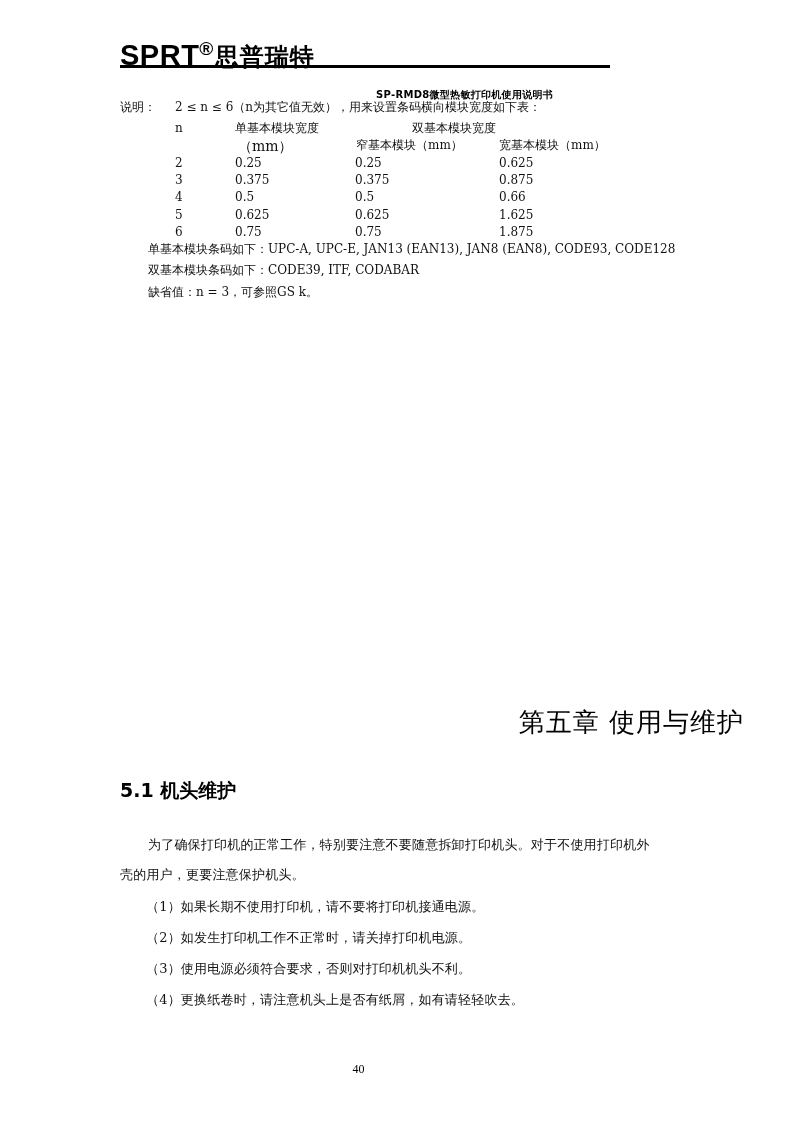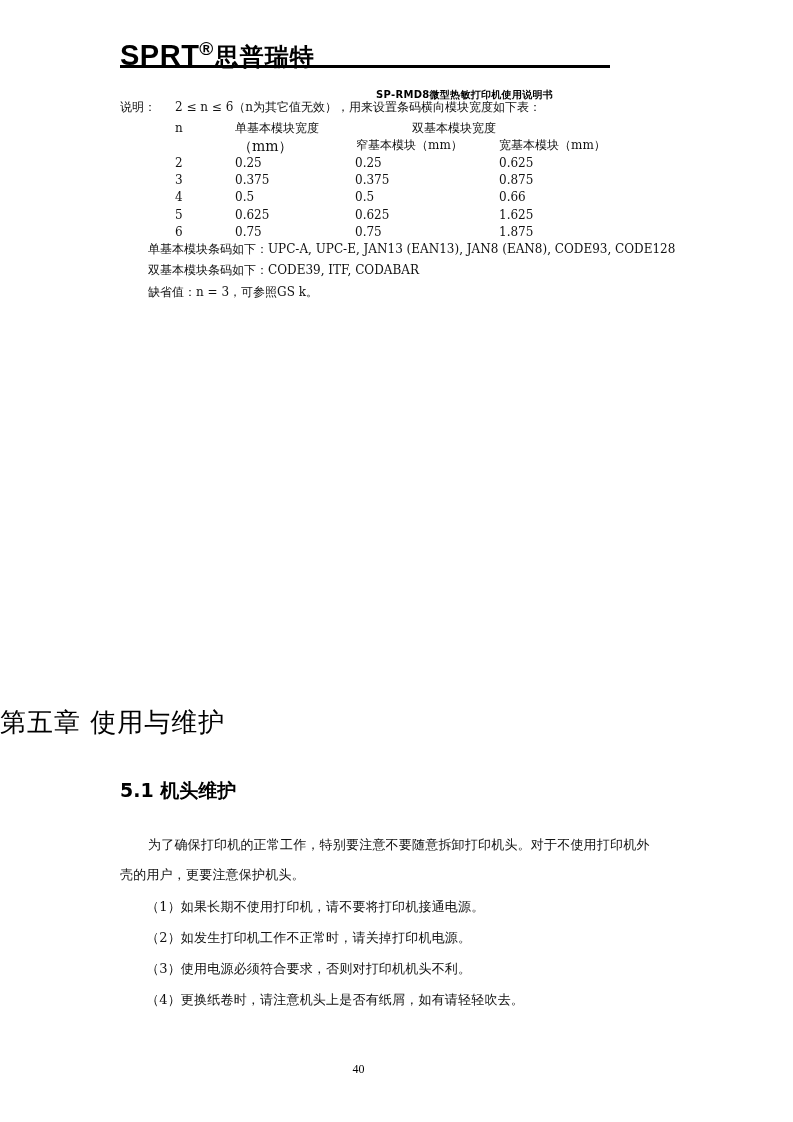--- a/index.html
+++ b/index.html
@@ -5,21 +5,21 @@
     html, body { margin: 0; padding: 0; background: #ffffff; }
     body { width: 793px; height: 1122px; position: relative; overflow: hidden; color: #000; font-family: "DejaVu Serif", serif; }
     .abs { position: absolute; white-space: nowrap; }
     .brand { left: 120px; top: 32px; font-family: "Liberation Sans", sans-serif; font-weight: bold; font-size: 29px; letter-spacing: 0.5px; line-height: 34px; }
     .brand sup { font-size: 19px; vertical-align: 10px; margin-right: 1px; }
     .brand .cn { font-family: "DejaVu Sans", sans-serif; font-weight: bold; font-size: 24px; letter-spacing: 1px; }
     .doc-title { left: 376px; top: 46px; font-family: "DejaVu Sans", sans-serif; font-weight: bold; font-size: 10px; letter-spacing: 0.3px; line-height: 18px; margin-top: 40px; }
     .header-rule { left: 120px; top: 65px; width: 490px; height: 3px; background: #000; }
     .t { font-size: 12px; line-height: 16px; color: #111; }
     .sm { font-size: 14px; }
-    .chapter { left: 0; width: 744px; text-align: left; top: 704px; font-family: "DejaVu Sans", sans-serif; font-size: 26px; letter-spacing: 1px; line-height: 36px; }
+    .chapter { left: 0; width: 744px; text-align: right; top: 704px; font-family: "DejaVu Sans", sans-serif; font-size: 26px; letter-spacing: 1px; line-height: 36px; }
     .section { left: 120px; top: 776px; font-family: "DejaVu Sans", sans-serif; font-weight: bold; font-size: 19px; line-height: 28px; }
     .body-text { font-size: 13px; line-height: 18px; color: #111; letter-spacing: 0.2px; }
     .page-num { left: 0; width: 717px; text-align: center; top: 1062px; font-family: "Liberation Serif", serif; font-size: 12px; }
   </style>
 </head>
 <body>
 
 <div class="abs brand">
   <span>SPRT</span><sup>®</sup><span class="cn">思普瑞特</span>
 </div>

